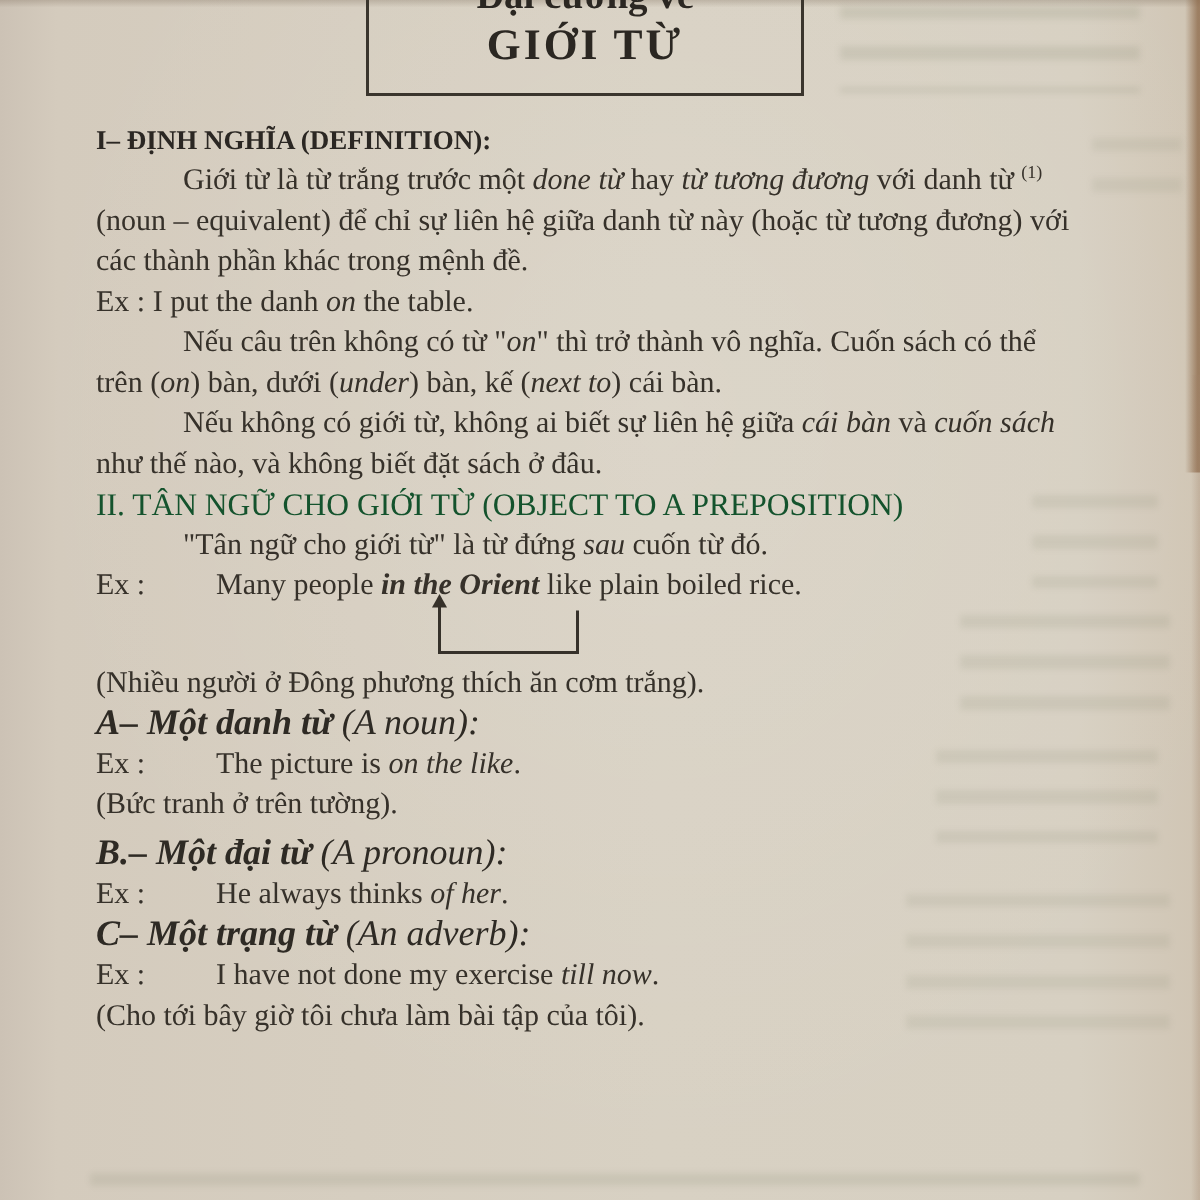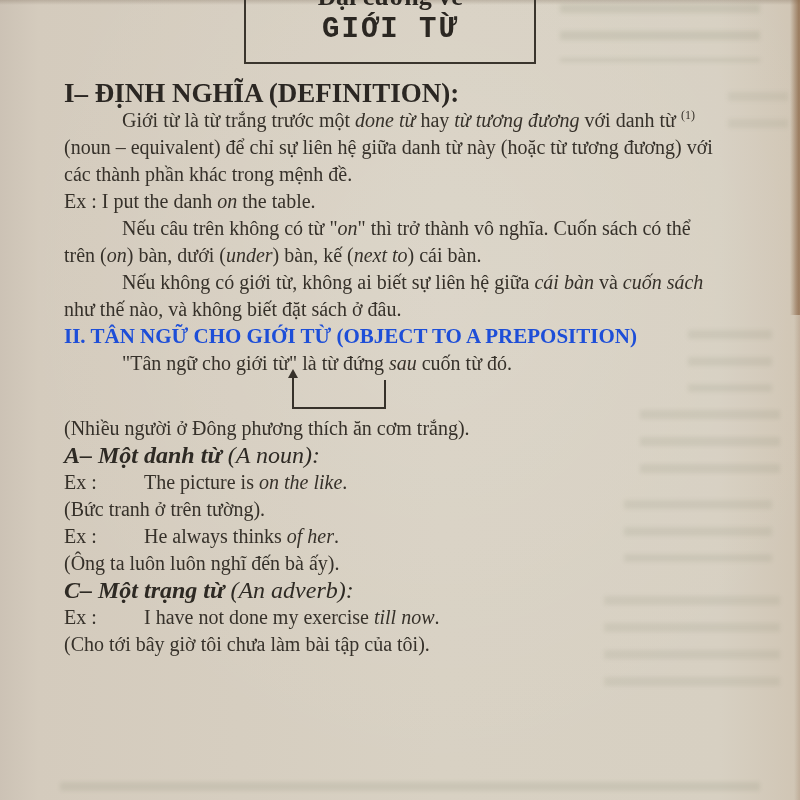--- a/index.html
+++ b/index.html
@@ -20,27 +20,27 @@
     background:linear-gradient(90deg, rgba(160,130,105,0) 0%, rgba(160,130,105,.30) 90%);}
 
   .smudge{position:absolute;filter:blur(2px);opacity:.5;pointer-events:none;
     background:repeating-linear-gradient(180deg, rgba(118,124,98,0.30) 0 9px, rgba(0,0,0,0) 9px 27px);}
 
   .title-box{
     position:absolute;left:244px;top:-22px;width:292px;height:86px;
     border:2px solid #3a352d;text-align:center;box-sizing:border-box;
   }
   .title-line1{font-size:26px;font-weight:bold;line-height:32px;margin-top:1px;color:#2b2722;}
-  .title-line2{font-size:29px;font-weight:bold;line-height:34px;letter-spacing:2px;color:#2b2722;font-family:Liberation Mono, monospace;}
+  .title-line2{font-size:29px;font-weight:bold;line-height:34px;letter-spacing:2px;color:#2b2722;}
 
   .content{position:absolute;left:64px;top:80px;width:658px;font-size:20px;line-height:27px;}
   .content p{margin:0;}
   .indent{text-indent:58px;}
-  .h1{font-weight:bold;font-size:27px;margin:6px 0 6px 0;color:#2b2723;}
-  .h2{font-weight:bold;font-size:21px;margin:4px 0 6px 0;color:#1d4ed8;}
+  .h1{font-weight:bold;font-size:18px;margin:6px 0 6px 0;color:#2b2723;}
+  .h2{font-weight:normal;font-size:21px;margin:4px 0 6px 0;color:#14532d;}
   .lead{margin-top:16px;margin-left:14px;}
   .item-h{margin-top:8px;font-size:24px;color:#2e2a24;}
   .item-h.b{margin-top:6px;}
   .ex-label{display:inline-block;width:80px;}
   .trans{margin-left:88px;}
   .it{font-style:italic;}
   .bd{font-weight:bold;}
   sup{font-size:12px;line-height:0;}
 
   .arrow{position:relative;width:94px;height:30px;margin:0 0 6px 228px;
@@ -80,34 +80,35 @@
   <p><span>Ex : I put the danh </span><span class="it">on</span><span> the table.</span></p>
 
   <p class="indent"><span>Nếu câu trên không có từ "</span><span class="it">on</span><span>" thì trở thành vô nghĩa. Cuốn sách có thể trên (</span><span class="it">on</span><span>) bàn, dưới (</span><span class="it">under</span><span>) bàn, kế (</span><span class="it">next to</span><span>) cái bàn.</span></p>
 
   <p class="indent"><span>Nếu không có giới từ, không ai biết sự liên hệ giữa </span><span class="it">cái bàn</span><span> và </span><span class="it">cuốn sách</span><span> như thế nào, và không biết đặt sách ở đâu.</span></p>
 
   <p class="h2">II. TÂN NGỮ CHO GIỚI TỪ (OBJECT TO A PREPOSITION)</p>
 
   <p class="indent"><span>"Tân ngữ cho giới từ" là từ đứng </span><span class="it">sau</span><span> cuốn từ đó.</span></p>
 
+  <p><span class="ex-label">Ex :</span><span><span>Many people </span><span class="it bd">in the Orient</span><span> like plain boiled rice.</span></span></p>
 
   <div class="arrow">
     <span class="head"></span>
     <span class="stem-left"></span>
     <span class="stem-right"></span>
   </div>
 
   <p class="trans">(Nhiều người ở Đông phương thích ăn cơm trắng).</p>
 
 
   <p class="item-h"><span class="it bd">A– Một danh từ </span><span class="it">(A noun):</span></p>
   <p><span class="ex-label">Ex :</span><span><span>The picture is </span><span class="it">on the like</span><span>.</span></span></p>
   <p class="trans">(Bức tranh ở trên tường).</p>
 
+  <p class="item-h b"><span class="it bd">B.– Một đại từ </span><span class="it">(A pronoun):</span></p>
   <p><span class="ex-label">Ex :</span><span><span>He always thinks </span><span class="it">of her</span><span>.</span></span></p>
-  <p class="trans">(Ông ta luôn luôn nghĩ đến bà ấy).</p>
 
   <p class="item-h"><span class="it bd">C– Một trạng từ </span><span class="it">(An adverb):</span></p>
   <p><span class="ex-label">Ex :</span><span><span>I have not done my exercise </span><span class="it">till now</span><span>.</span></span></p>
   <p class="trans">(Cho tới bây giờ tôi chưa làm bài tập của tôi).</p>
 
 </div>
 
 </body></html>

